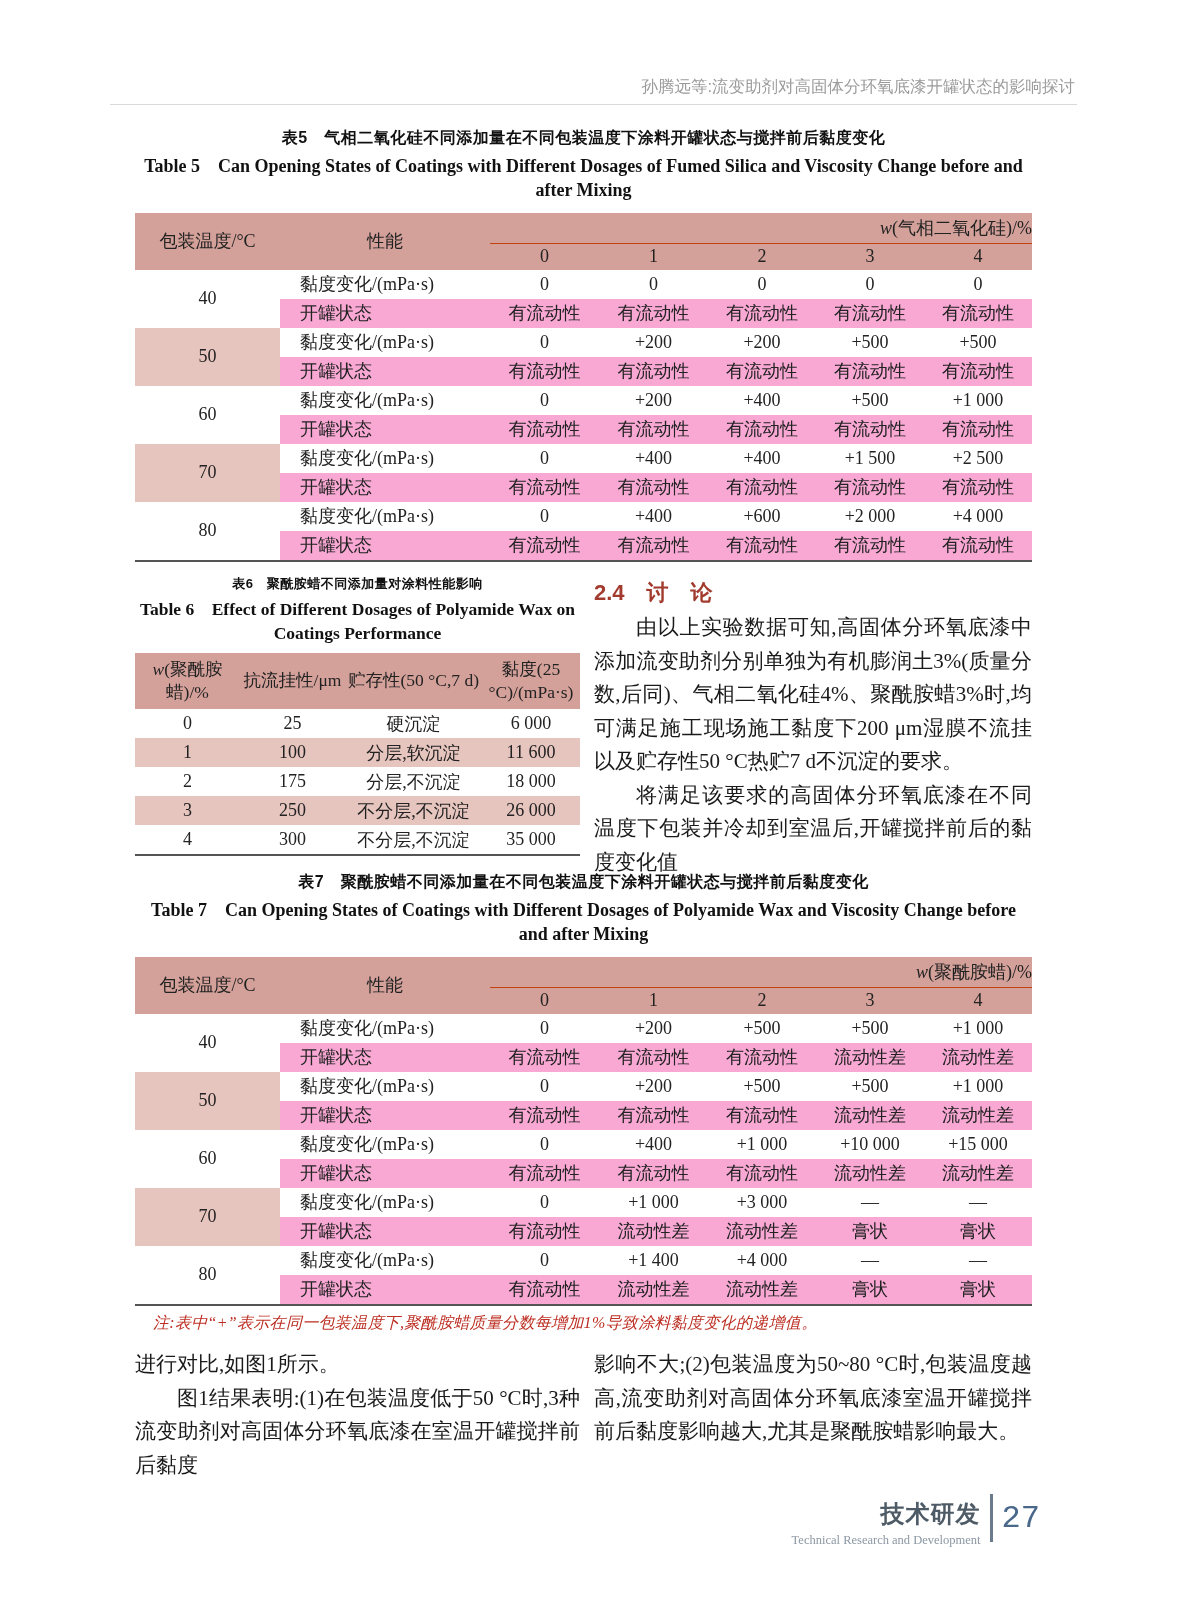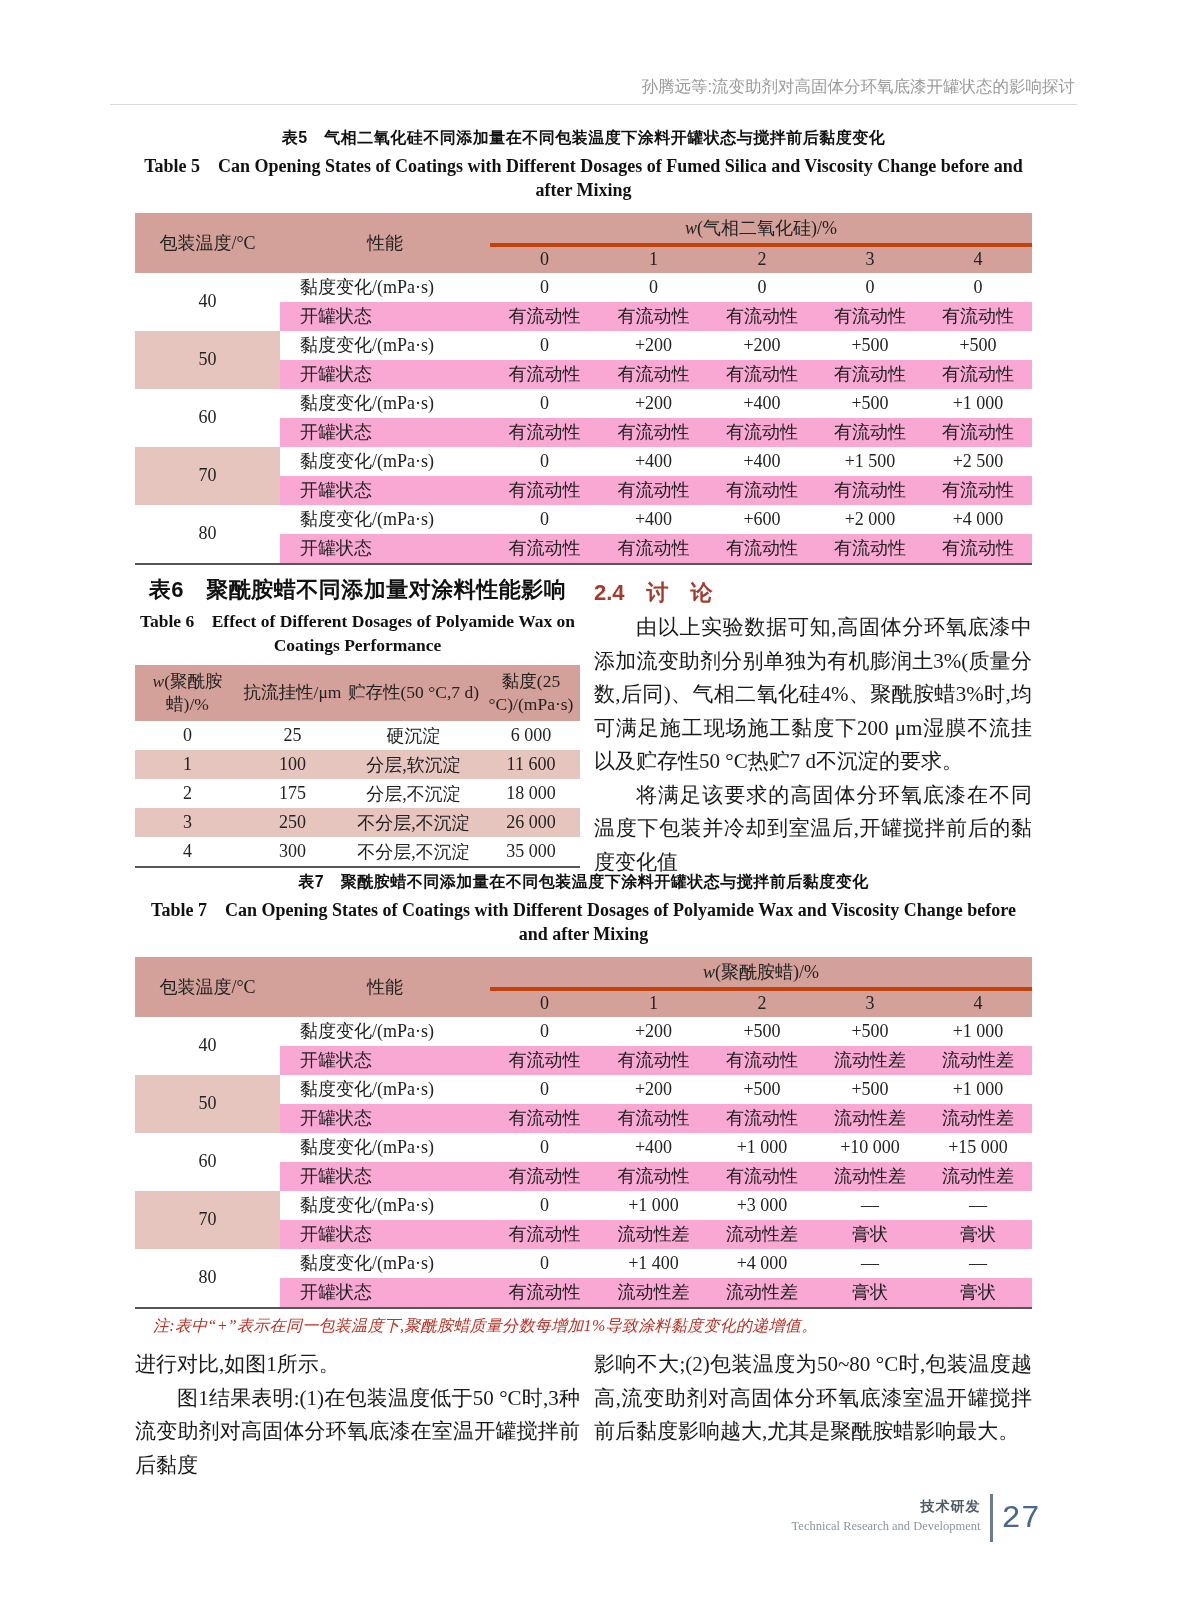--- a/index.html
+++ b/index.html
@@ -16,21 +16,21 @@
   .tcn{font-size:16px;font-weight:700;text-align:center;color:#111;
        font-family:"Liberation Sans","DejaVu Sans",sans-serif;letter-spacing:.5px;}
   .ten{font-size:18px;font-weight:700;text-align:center;line-height:1.35;margin-top:5px;
        font-family:"Liberation Serif","DejaVu Serif",serif;color:#111;}
 
   
   table.bigtable{width:897px;border-collapse:collapse;table-layout:fixed;margin-top:10px;
       font-size:18px;color:#222;border-bottom:2px solid #555;}
   table.bigtable td{height:29px;text-align:center;vertical-align:middle;padding:0;overflow:hidden;}
   table.bigtable tr.head td{background:#d4a19a;}
-  table.bigtable td.span-head{border-bottom:4px solid #c2410c;height:30px;}
+  table.bigtable td.span-head{border-bottom:1px solid #c2410c;height:30px;text-align:right;}
   table.bigtable tr.subhead td{height:26px;}
   table.bigtable td.c-label{text-align:left;padding-left:20px;}
   table.bigtable td.band{background:#f9a8d4;}
   table.bigtable td.c-temp.alt{background:#e7c5bf;}
   .w-it{font-style:italic;font-family:"Liberation Serif",serif;}
 
   
   .note{color:#bd2f23;font-size:16px;font-style:italic;margin-top:7px;padding-left:18px;
         font-family:"Liberation Serif","DejaVu Serif",serif;letter-spacing:.3px;}
 
@@ -50,21 +50,21 @@
   
   .para{font-size:21px;line-height:33.5px;text-align:justify;color:#1a1a1a;margin:0;}
   .indent{text-indent:2em;}
   .para sup{font-size:12px;line-height:0;}
   .section-head{color:#a23b2d;font-weight:700;font-size:22px;margin:3px 0 3px 0;
       font-family:"Liberation Sans","DejaVu Sans",sans-serif;}
 
   
   .footer{position:absolute;top:1492px;right:147px;display:flex;align-items:flex-start;}
   .f-left{text-align:right;padding-top:6px;}
-  .f-cn{font-size:14px;font-weight:700;color:#4e5b66;
+  .f-cn{font-size:24px;font-weight:700;color:#4e5b66;
         font-family:"Liberation Sans","DejaVu Sans",sans-serif;letter-spacing:1px;}
   .f-en{font-size:12.5px;color:#8b97a3;margin-top:3px;font-family:"Liberation Serif",serif;}
   .f-bar{width:3px;height:48px;background:#6b7b8c;margin:2px 9px 0 9px;}
   .f-num{font-size:32px;color:#49688a;font-family:Liberation Mono, monospace;padding-top:8px;}
 </style>
 </head>
 <body>
 
 <div class="page">
 
@@ -183,21 +183,21 @@
             <td class="c-val band">有流动性</td>
             <td class="c-val band">有流动性</td>
             <td class="c-val band">有流动性</td>
           </tr>
         </tbody>
     </table>
   </div>
 
   <div class="twocol" style="top:575px;">
     <div class="lcol">
-      <div class="tcn" style="font-size:22px;">表6　聚酰胺蜡不同添加量对涂料性能影响</div>
+      <div class="tcn" style="font-size:13px;">表6　聚酰胺蜡不同添加量对涂料性能影响</div>
       <div class="ten" style="font-size:17.5px;">Table 6　Effect of Different Dosages of Polyamide Wax on Coatings Performance</div>
       <table class="smalltable">
         <colgroup>
             <col style="width:105px">
             <col style="width:105px">
             <col style="width:137px">
             <col style="width:98px">
           </colgroup>
         <tbody>
           <tr class="head">

